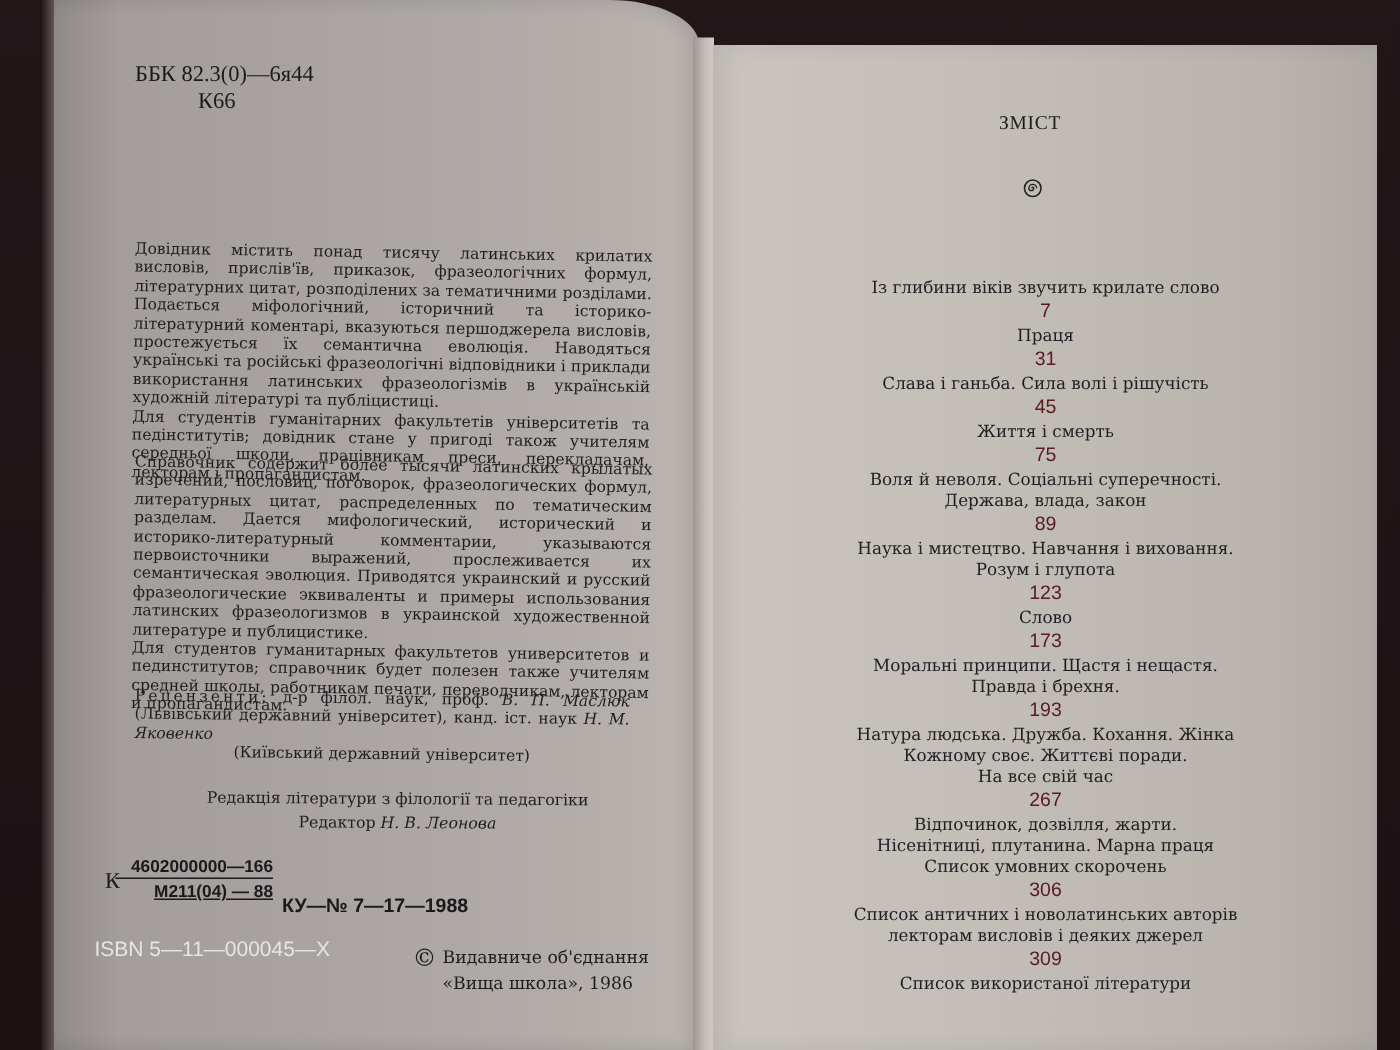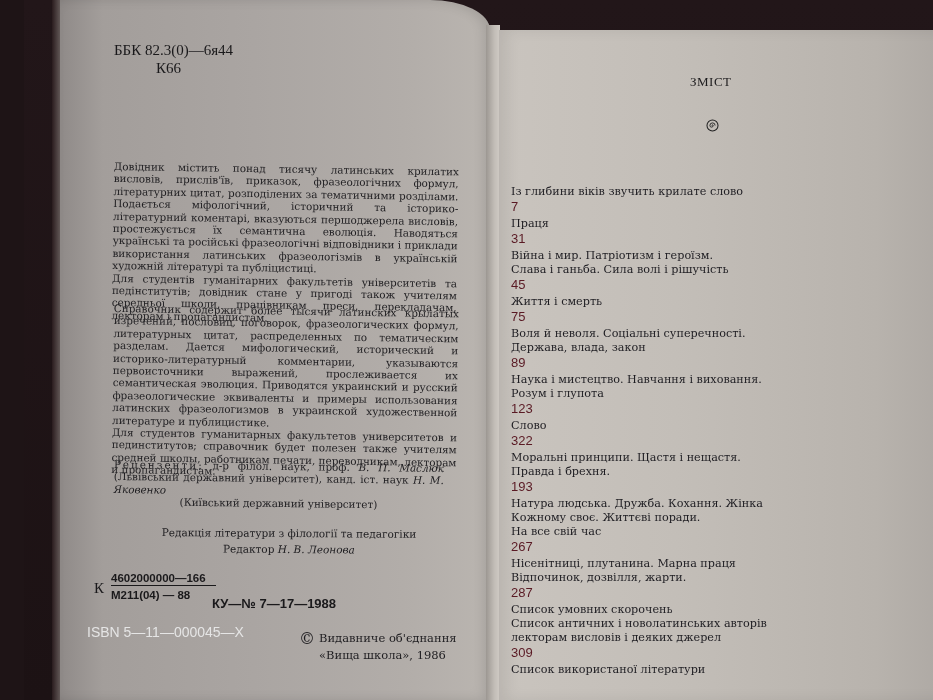--- a/index.html
+++ b/index.html
@@ -1,21 +1,21 @@
 <!DOCTYPE html>
 <html><head>
 <meta charset="utf-8">
 <style>
   html, body { margin: 0; padding: 0; }
   body {
     width: 933px; height: 700px; overflow: hidden; position: relative;
     background: #1e1416;
     font-family: "DejaVu Serif", serif;
   }
-  .scene { position: absolute; inset: 0; margin-left: 24px; }
+  .scene { position: absolute; inset: 0; }
   .bg-dark { position: absolute; inset: 0; background: linear-gradient(180deg,#221619 0%, #1c1214 100%); }
   .page-left {
     position: absolute; left: 36px; top: 0; width: 430px; height: 700px;
     background: linear-gradient(90deg, #8f8a88 0%, #a39e9b 10%, #aaa5a2 45%, #b2ada9 80%, #bab5b0 100%);
     border-top-right-radius: 60px 30px;
     box-shadow: inset -6px 0 12px rgba(0,0,0,0.12);
   }
   .page-left-edge {
     position: absolute; left: 28px; top: 0; width: 10px; height: 700px;
     background: linear-gradient(90deg, #2a1c1e, #6e6563);
@@ -43,35 +43,35 @@
   .ru { left: 90px; top: 302px; width: 345px; transform: rotate(0.9deg); transform-origin: left top; }
   .rev { left: 90px; top: 458px; width: 330px; font-size: 10.4px; transform: rotate(0.7deg); transform-origin: left top; }
   .rev .spaced { letter-spacing: 2px; }
   .rev i { font-style: italic; }
 
   .editorial { position: absolute; left: 130px; top: 525px; width: 270px; text-align: center; font-size: 10.5px; line-height: 16px; color:#1e1d20; transform: rotate(0.4deg); }
   .editorial i { font-style: italic; }
 
   .code-block { position: absolute; left: 70px; top: 572px; font-family: "Liberation Sans", sans-serif; font-weight: bold; color:#1a191b; }
   .code-k { position: absolute; left: 0; top: 8px; font-size: 15px; font-family:"Liberation Serif", serif; font-weight: normal; }
-  .frac { position: absolute; left: 17px; top: 0; width: 105px; }
+  .frac { position: absolute; left: 7px; top: 0; width: 105px; text-align: right; }
   .frac .num { font-size: 11.5px; border-bottom: 1.5px solid #1a191b; padding-bottom: 1px; display:block; }
-  .frac .den { font-size: 11.5px; display:block; padding-top: 3px; }
+  .frac .den { font-size: 11.5px; display:block; padding-top: 3px; text-decoration: underline; }
   .ku { position: absolute; left: 118px; top: 24px; font-size: 13px; white-space: nowrap; }
 
   .isbn { position: absolute; left: 63px; top: 624px; font-family: "Liberation Sans", sans-serif; font-size: 14px; color:#e5e5e5; }
   .copyright { position: absolute; left: 275px; top: 630px; font-size: 11.5px; line-height: 16px; color:#1e1d20; }
   .copyright .c { font-size: 16px; vertical-align: -2px; margin-right: 4px; }
   .copyright .l2 { padding-left: 20px; display:block; }
 
   .toc-title { position: absolute; left: 666px; top: 74px; font-family: "Liberation Serif", serif; font-size: 13px; letter-spacing: 0.5px; color:#1d1c1e; }
   .ornament { position: absolute; left: 682px; top: 119px; width: 13px; height: 13px; }
 
   .toc { position: absolute; left: 487px; top: 185px; width: 420px; }
-  .toc-entry { }
+  .toc-entry { text-align: center; }
   .toc-entry .t { display:block; font-size: 11.2px; line-height: 14px; color:#1e1d22; }
   .toc-entry .p { display:block; font-family: "Liberation Sans", sans-serif; font-size: 13px; line-height: 16px; color:#5a1a24; margin-bottom: 2px; }
 </style>
 </head>
 <body>
 
 <div class="scene">
   <div class="bg-dark"></div>
   <div class="page-left-edge"></div>
 
@@ -132,62 +132,61 @@
   <div class="toc" id="toc">
       <div class="toc-entry">
         <span class="t">Із глибини віків звучить крилате слово</span>
         <span class="p">7</span>
       </div>
       <div class="toc-entry">
         <span class="t">Праця</span>
         <span class="p">31</span>
       </div>
       <div class="toc-entry">
-        <span class="t">Війна і мир. Патріотизм і героїзм.</span>
         <span class="t">Слава і ганьба. Сила волі і рішучість</span>
         <span class="p">45</span>
       </div>
       <div class="toc-entry">
         <span class="t">Життя і смерть</span>
         <span class="p">75</span>
       </div>
       <div class="toc-entry">
         <span class="t">Воля й неволя. Соціальні суперечності.</span>
         <span class="t">Держава, влада, закон</span>
         <span class="p">89</span>
       </div>
       <div class="toc-entry">
         <span class="t">Наука і мистецтво. Навчання і виховання.</span>
         <span class="t">Розум і глупота</span>
         <span class="p">123</span>
       </div>
       <div class="toc-entry">
         <span class="t">Слово</span>
-        <span class="p">322</span>
+        <span class="p">173</span>
       </div>
       <div class="toc-entry">
         <span class="t">Моральні принципи. Щастя і нещастя.</span>
         <span class="t">Правда і брехня.</span>
         <span class="p">193</span>
       </div>
       <div class="toc-entry">
         <span class="t">Натура людська. Дружба. Кохання. Жінка</span>
       </div>
       <div class="toc-entry">
         <span class="t">Кожному своє. Життєві поради.</span>
         <span class="t">На все свій час</span>
         <span class="p">267</span>
       </div>
       <div class="toc-entry">
+        <span class="t">Відпочинок, дозвілля, жарти.</span>
         <span class="t">Нісенітниці, плутанина. Марна праця</span>
-        <span class="t">Відпочинок, дозвілля, жарти.</span>
-        <span class="p">287</span>
       </div>
       <div class="toc-entry">
         <span class="t">Список умовних скорочень</span>
+        <span class="p">306</span>
       </div>
       <div class="toc-entry">
         <span class="t">Список античних і новолатинських авторів</span>
         <span class="t">лекторам висловів і деяких джерел</span>
         <span class="p">309</span>
       </div>
       <div class="toc-entry">
         <span class="t">Список використаної літератури</span>
       </div>
     </div>

